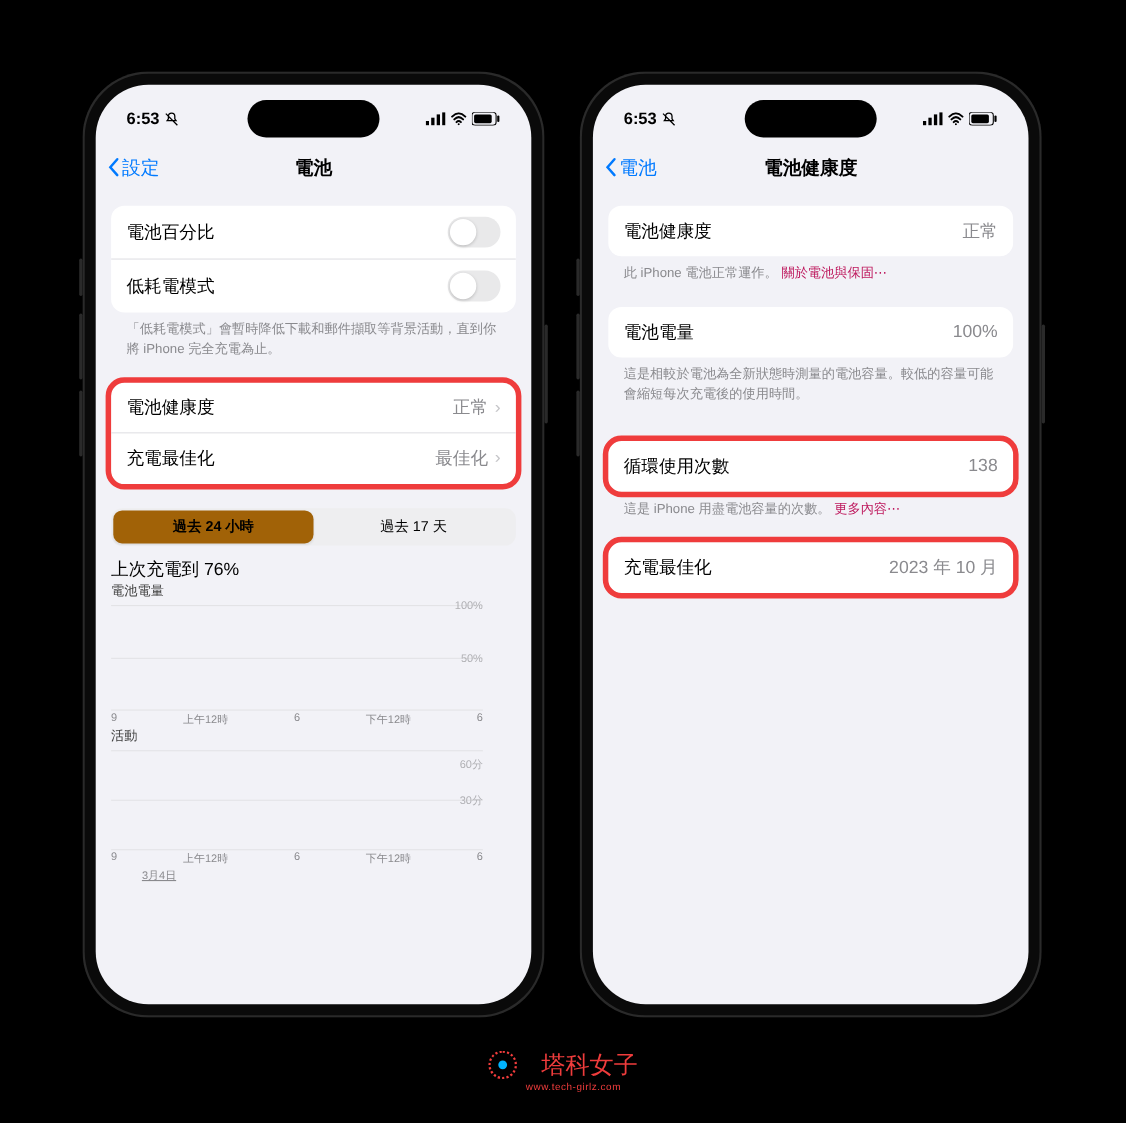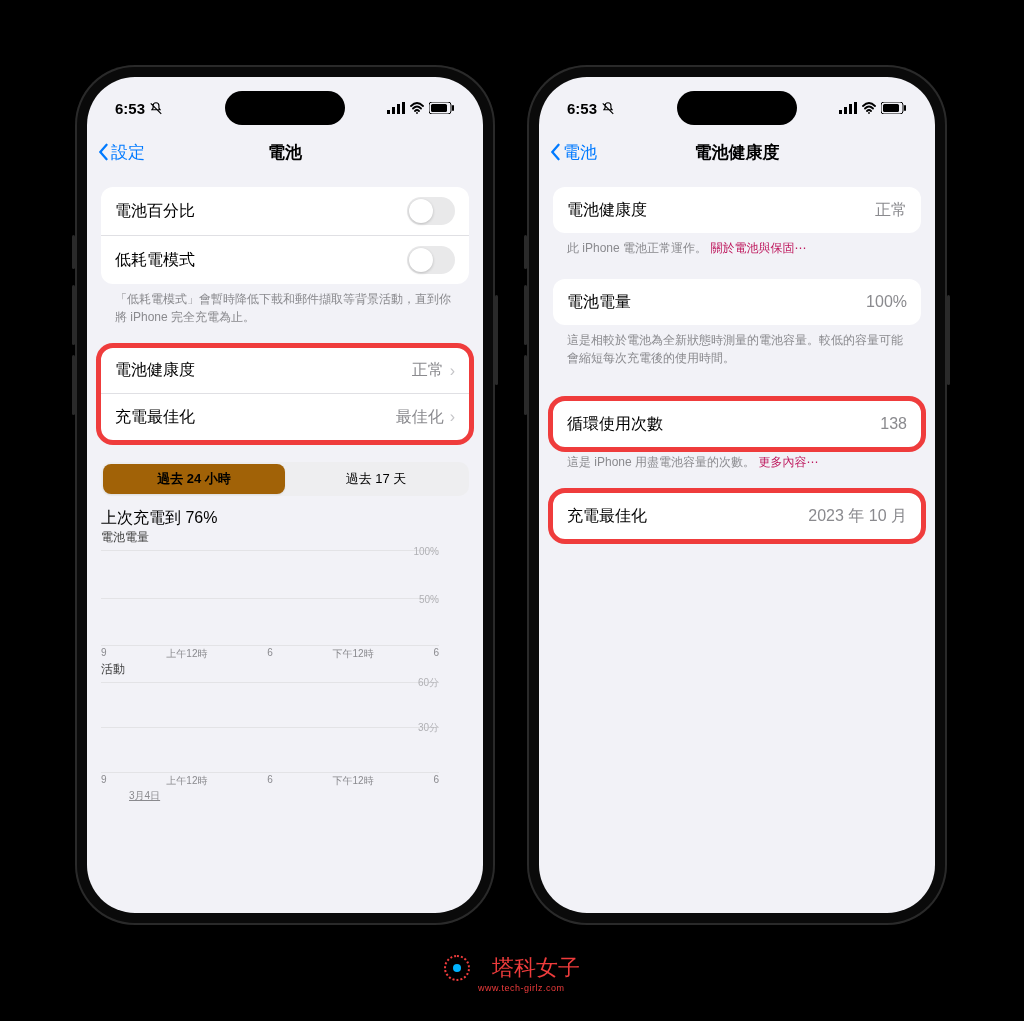--- a/index.html
+++ b/index.html
@@ -326,21 +326,21 @@
         <span>上午12時</span>
         <span>6</span>
         <span>下午12時</span>
         <span>6</span>
       </div>
 
       <div class="chart-label">活動</div>
       <div class="chart chart2" style="height:90px;" id="chart2">
         <div class="grid">
           <div style="top:0;">
-              <span class="ylab" style="top:0">60分</span>
+              <span class="ylab" style="top:12px">60分</span>
             </div>
           <div style="top:50%;">
               <span class="ylab" style="top:50%">30分</span>
             </div>
           <div style="top:100%;"></div>
         </div>
         <div class="bars" id="bars2">
             <div style="flex: 1 1 0%; display: flex; flex-direction: column-reverse;">
               <div class="bar" style="height: 56.6667%; background: rgb(31, 143, 255);"></div>
             </div>

